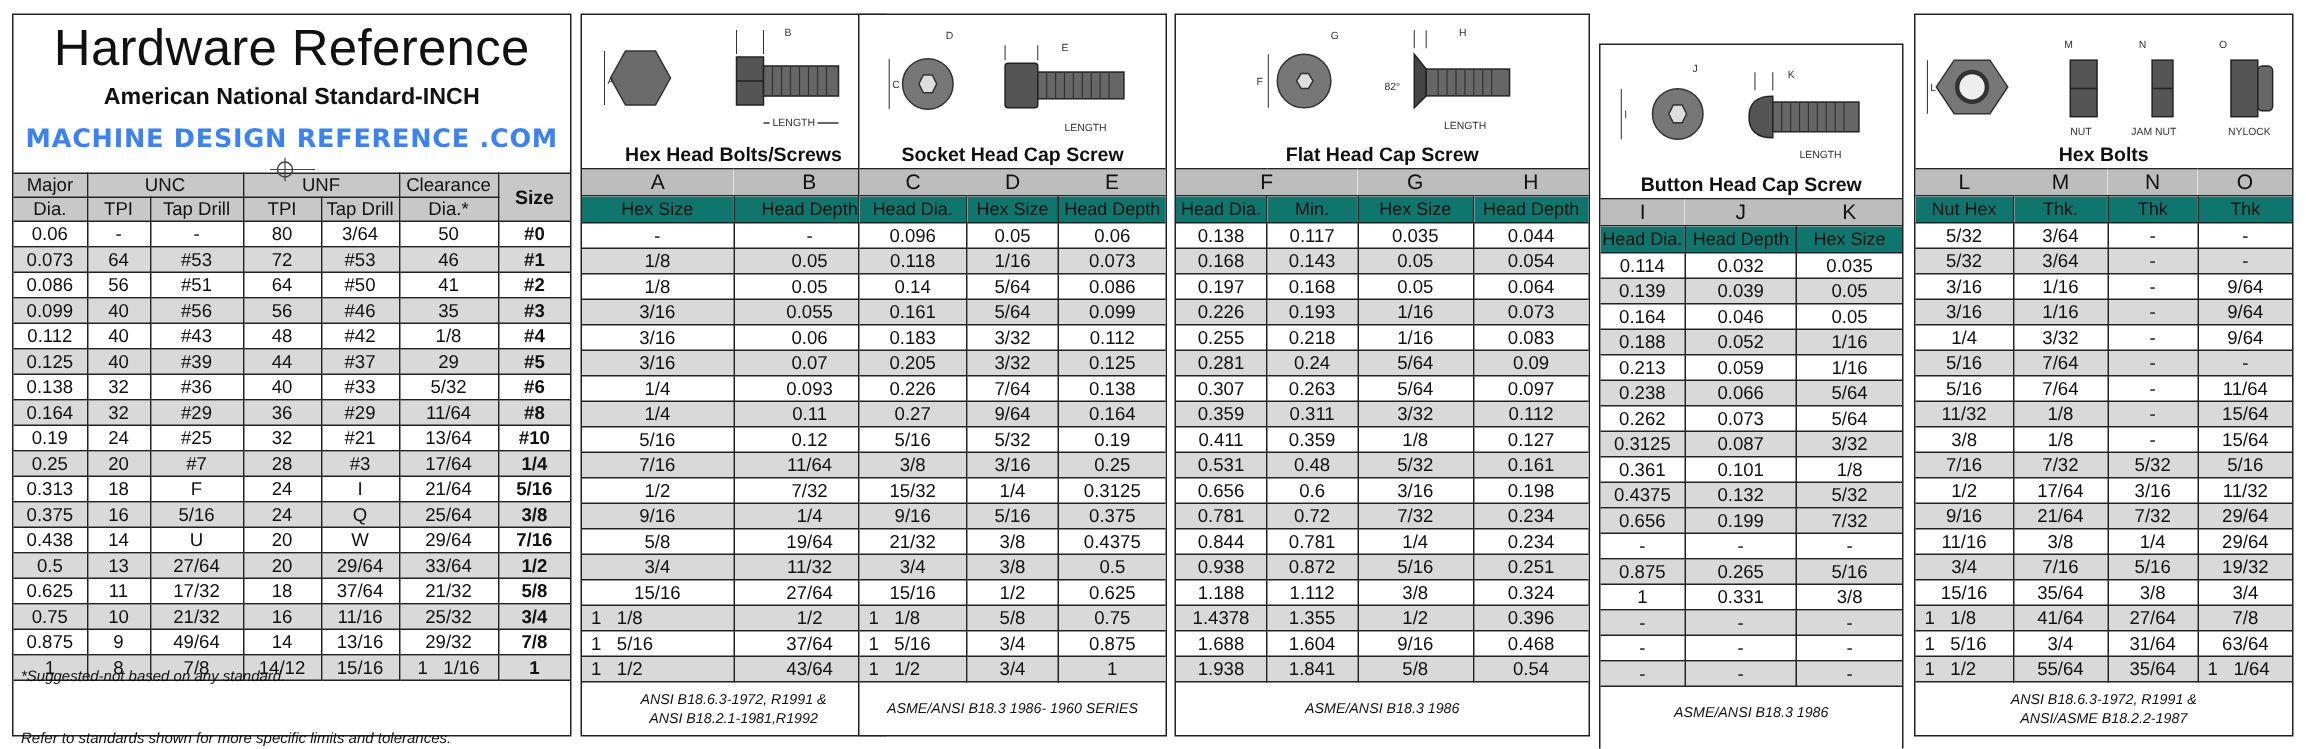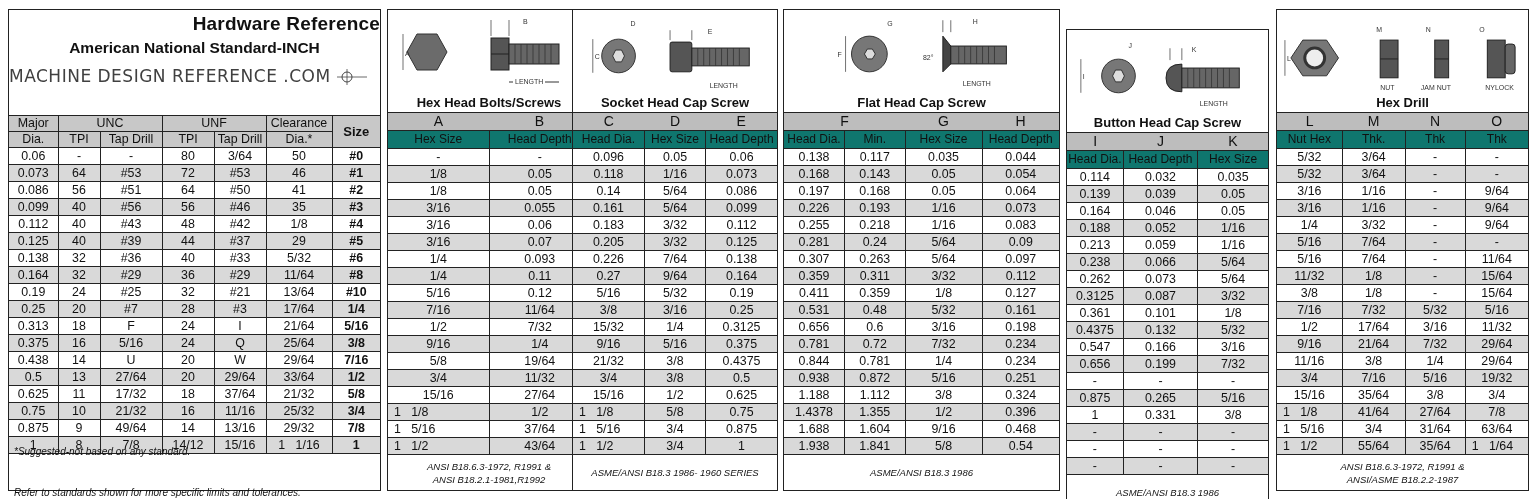--- a/index.html
+++ b/index.html
@@ -11,23 +11,23 @@
   .panel tr.shade td { background:#d9d9d9; }
   .panel tr.letters td { background:#bdbdbd; font-size:14px; height:17px; line-height:17px; border-left:none; border-right:none; }
   .panel tr.subhdr td { background:#0f766e; font-size:12px; height:17px; line-height:17px; }
   .panel tr td:first-child { border-left:none; }
   .panel tr td:last-child { border-right:none; }
   .panel .foot { font-size:9.5px; font-style:italic; text-align:center; display:flex; align-items:center; justify-content:center; flex-direction:column; line-height:13px; }
   .title-bar { position:absolute; left:0; right:0; bottom:2px; text-align:center; font-weight:bold; font-size:13px; }
   .drawing { position:absolute; left:0; right:0; top:0; bottom:18px; }
   .drawing svg { width:100%; height:100%; }
   
-  #p-main .h1 { text-align:right; font-weight:bold; font-size:19px; margin-top:3px; letter-spacing:0.2px; }
+  #p-main .h1 { text-align:center; font-weight:normal; font-size:34px; margin-top:3px; letter-spacing:0.2px; }
   #p-main .h2 { text-align:center; font-weight:bold; font-size:15.5px; margin-top:4px; }
-  #p-main .logo { text-align:left; font-size:17px; margin-top:9px; font-family:"DejaVu Sans", sans-serif; letter-spacing:0.5px; color:#404040; font-variant:small-caps; }
+  #p-main .logo { text-align:center; font-size:17px; margin-top:9px; font-family:"DejaVu Sans", sans-serif; letter-spacing:0.5px; color:#3b82f6; font-variant:small-caps;font-weight:bold; }
   #p-main .foot { align-items:flex-start; padding-left:5px; text-align:left; font-size:10px; }
   #p-main tr.grp td { background:#c8c8c8; font-size:12.4px; height:15px; line-height:15px; }
   #p-main td.size { font-weight:bold; }
 </style>
 </head>
 <body>
 
 <div class="panel" id="p-main" style="left:8px; width:373px;">
   <div class="head" style="height:102px;">
     <div class="h1">Hardware Reference</div>
@@ -755,25 +755,20 @@
         <tr>
           <td>0.361</td>
           <td>0.101</td>
           <td>1/8</td>
         </tr>
         <tr class="shade">
           <td>0.4375</td>
           <td>0.132</td>
           <td>5/32</td>
         </tr>
-        <tr>
-          <td>0.547</td>
-          <td>0.166</td>
-          <td>3/16</td>
-        </tr>
         <tr class="shade">
           <td>0.656</td>
           <td>0.199</td>
           <td>7/32</td>
         </tr>
         <tr>
           <td>-</td>
           <td>-</td>
           <td>-</td>
         </tr>
@@ -824,21 +819,21 @@
         <rect x="159" y="30" width="14" height="38" fill="#555" stroke="#222"></rect>
           <line x1="159" y1="49" x2="173" y2="49" stroke="#222"></line>
         <text x="150" y="22" font-size="7" fill="#333">N</text>
         <text x="145" y="80" font-size="7" fill="#333">JAM NUT</text>
         <rect x="212" y="30" width="18" height="38" fill="#555" stroke="#222"></rect>
           <rect x="230" y="34" width="10" height="30" rx="3" fill="#666" stroke="#222"></rect>
         <text x="204" y="22" font-size="7" fill="#333">O</text>
         <text x="210" y="80" font-size="7" fill="#333">NYLOCK</text>
       </svg>
     </div>
-    <div class="title-bar">Hex Drill</div>
+    <div class="title-bar">Hex Bolts</div>
   </div>
   <table>
       <colgroup>
         <col style="width:26%">
         <col style="width:25%">
         <col style="width:24%">
         <col>
       </colgroup>
       <tbody id="nuts-tbody">
         <tr class="letters">

